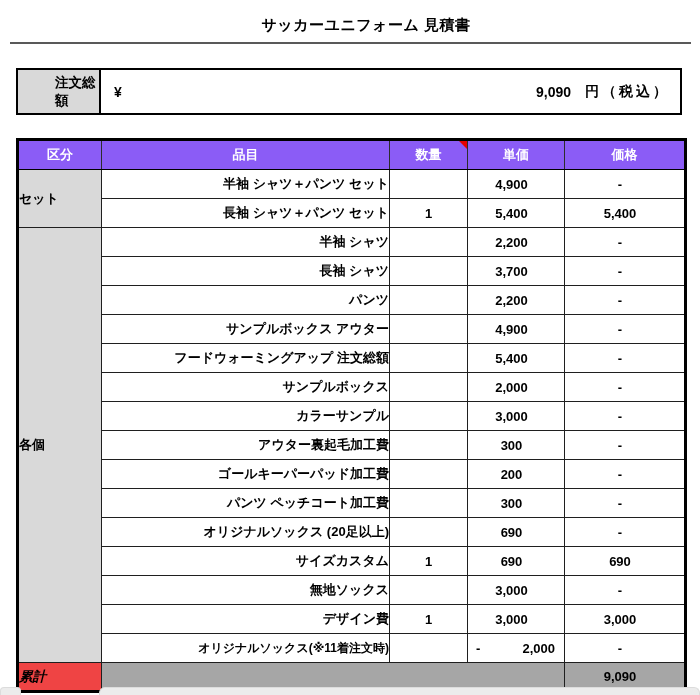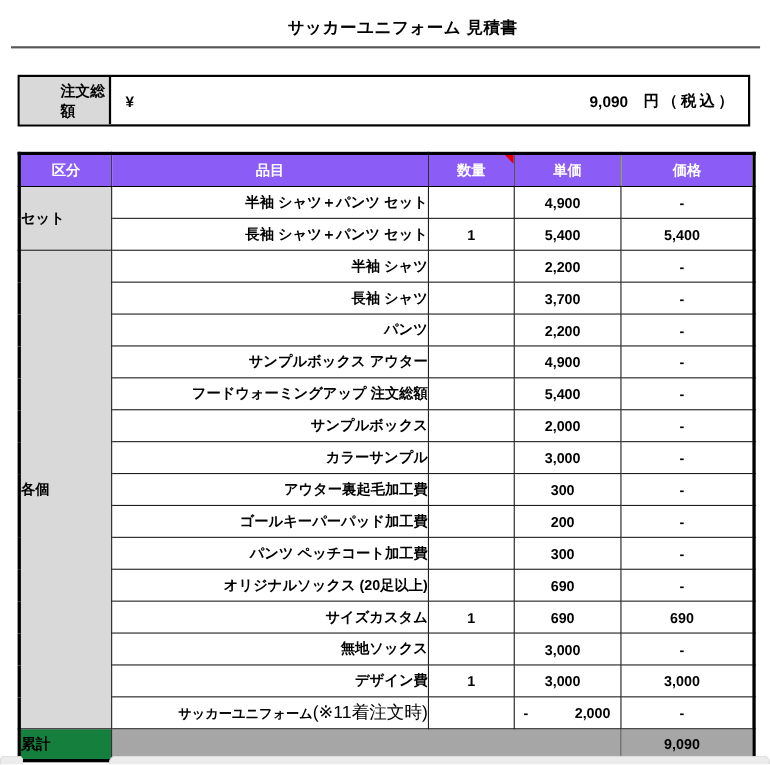--- a/index.html
+++ b/index.html
@@ -57,24 +57,24 @@
   td.cat {
     background:#d9d9d9; text-align:left; font-size:13.5px;
   }
   td.item { text-align:right; padding-left:6px; }
   td.qty  { text-align:center; }
   td.num  { text-align:center; padding-right:9px; }
   .neg-wrap {
     display:flex; justify-content:space-between; align-items:center;
     padding:0 9px 0 8px; font-weight:bold;
   }
-  .item-note { font-size:16px; font-weight:normal; }
+  .item-note { font-size:12px; font-weight:bold; }
   tr.total-row { height:24px; }
   tr.total-row td { background:#a6a6a6; }
-  tr.total-row td.cat { background:#15803d; font-size:13.5px; }
+  tr.total-row td.cat { background:#ef4444; font-size:13.5px;font-style:italic; }
   .comment-marker {
     position:absolute; top:0; right:0; width:0; height:0;
     border-top:8px solid #e60000; border-left:8px solid transparent;
   }
   
   .stub {
     position:absolute; top:687px; height:9px; background:#ececec;
     border:1px solid #dcdcdc; border-bottom:none;
   }
   .stub-left  { left:0; width:21px; border-radius:4px 4px 0 0; }
@@ -209,21 +209,21 @@
         <td class="num">3,000</td>
         <td class="num">-</td>
       </tr>
       <tr>
         <td class="item">デザイン費</td>
         <td class="qty">1</td>
         <td class="num">3,000</td>
         <td class="num">3,000</td>
       </tr>
       <tr>
-        <td class="item"><span style="font-size:12px;">サッカーユニフォーム</span><span class="item-note">(※11着注文時)</span></td>
+        <td class="item"><span style="font-size:12px;">オリジナルソックス</span><span class="item-note">(※11着注文時)</span></td>
         <td class="qty"></td>
         <td>
             <div class="neg-wrap">
               <span>-</span>
               <span>2,000</span>
             </div>
           </td>
         <td class="num">-</td>
       </tr>
       <tr class="total-row">

